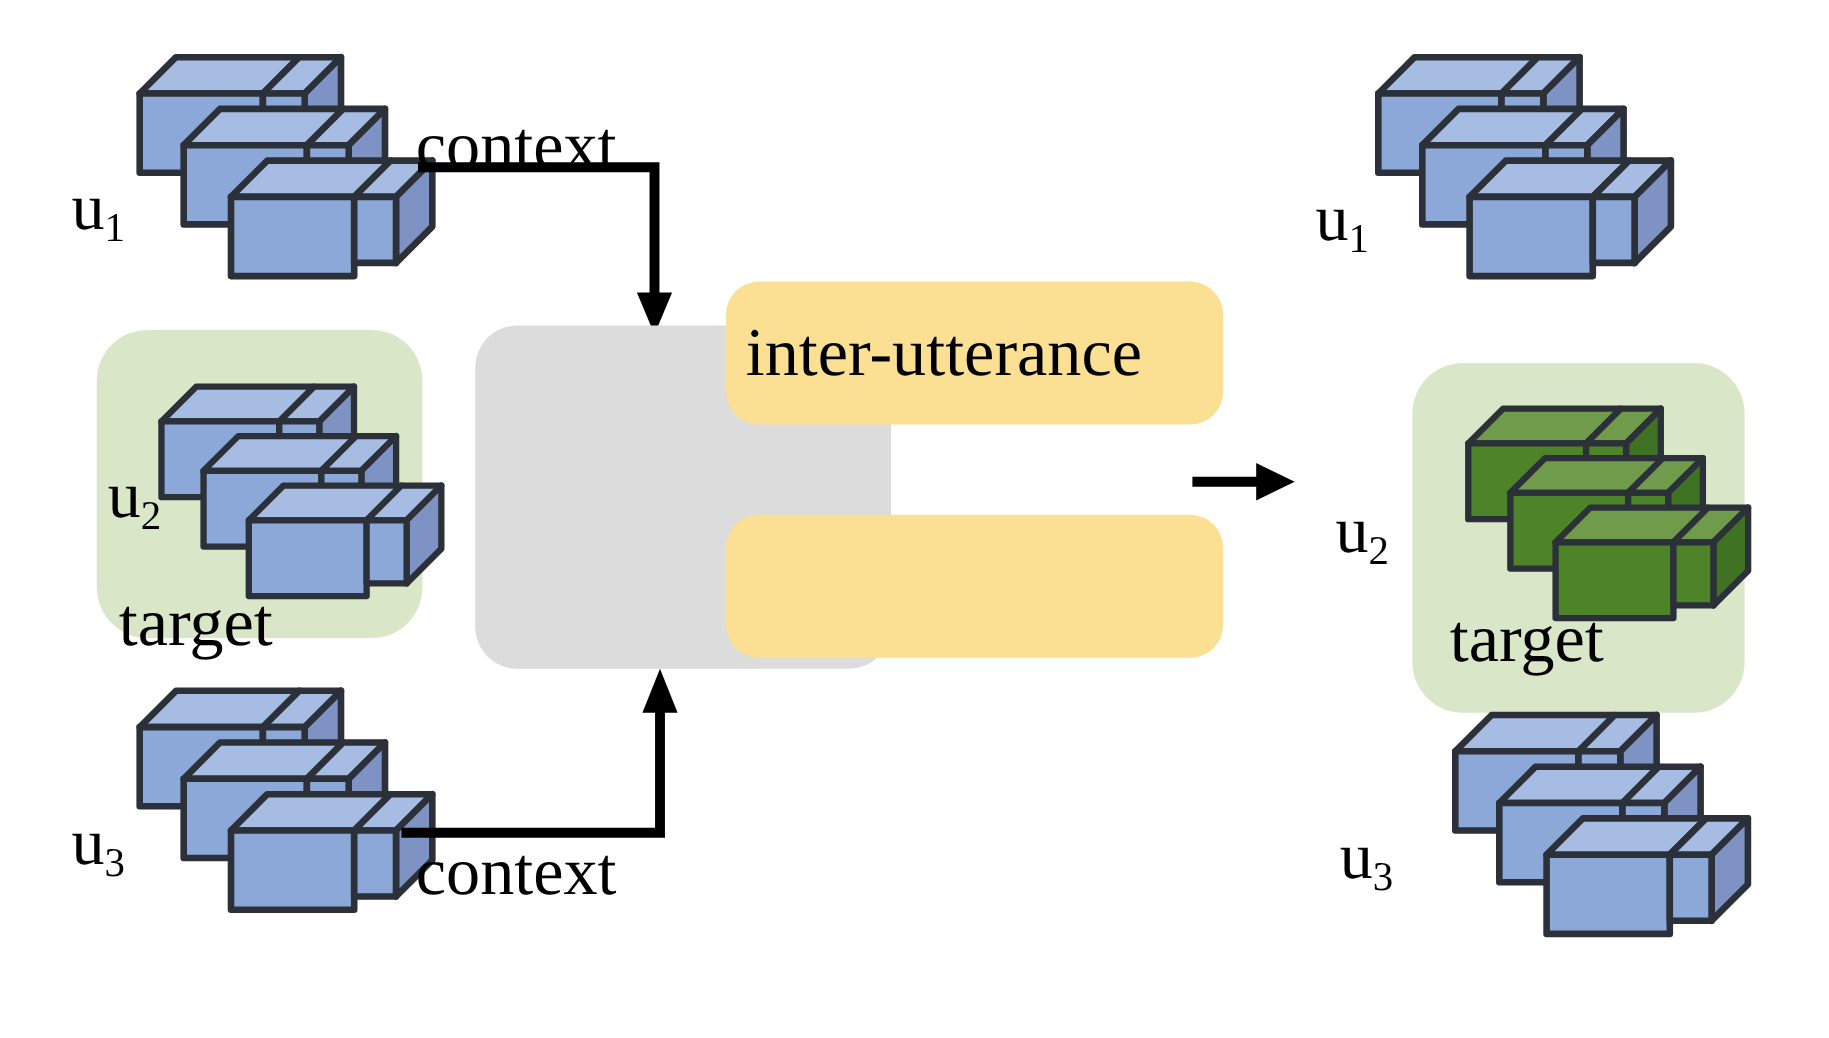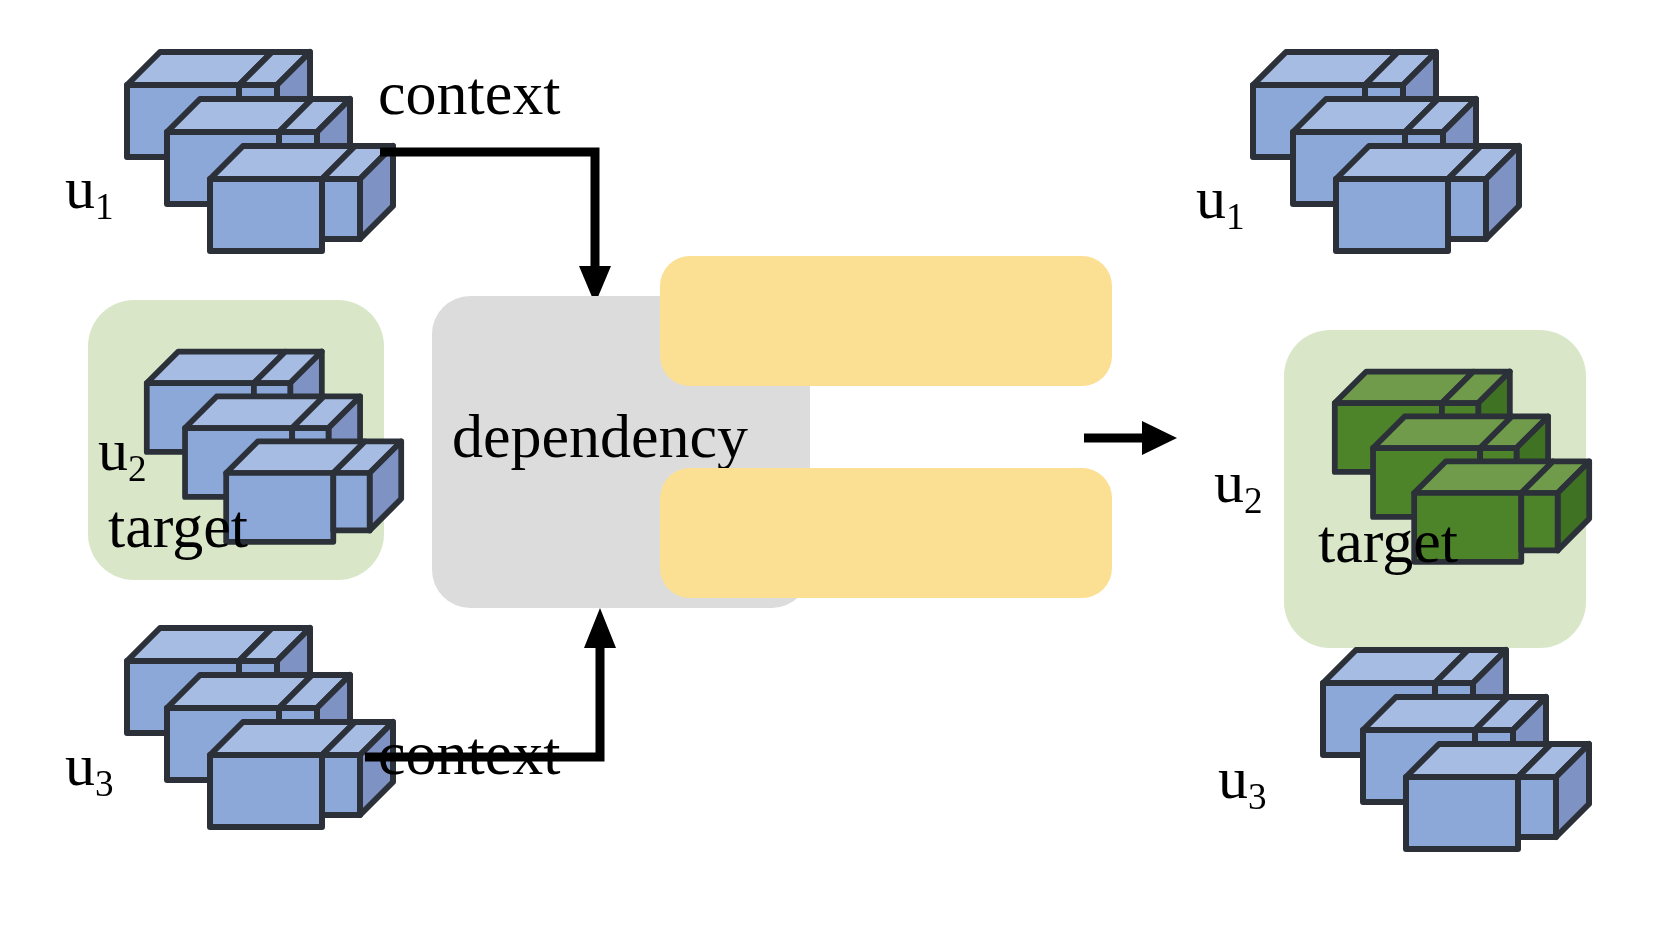--- a/index.html
+++ b/index.html
@@ -7,21 +7,21 @@
   #stage{position:relative;width:1663px;height:944px;background:#ffffff;overflow:hidden;}
 
   .panel{position:absolute;border-radius:46px;}
   .panel-green{background:#d9e7c8;}
   .panel-gray{background:#dcdcdc;border-radius:38px;}
   .panel-yellow{background:#fbdf93;border-radius:30px;}
 
   .lbl{position:absolute;color:#000;white-space:nowrap;line-height:1;}
   .lbl-u{font-size:60px;}
   .lbl-u sub{font-size:0.62em;vertical-align:-0.30em;}
-  .lbl-word{font-size:62px;}
+  .lbl-word{font-size:62px;margin-top:40px;}
   .lbl-box{font-size:62px;}
 
   .blockwrap{position:absolute;}
   .blockwrap svg{display:block;overflow:visible;}
 
   .connector{position:absolute;}
   .connector svg{display:block;overflow:visible;}
 </style>
 </head>
 <body>
@@ -130,23 +130,23 @@
 
   <div class="connector" style="left:362px;top:600px;">
     <svg width="250" height="170" viewBox="0 0 250 170">
       <path d="M3,157 L238,157 L238,42" fill="none" stroke="#000000" stroke-width="9"></path>
       <polygon points="238,8 222,48 254,48" fill="#000000"></polygon>
     </svg>
   </div>
   <div class="lbl lbl-word" style="left:378px;top:722px;">context</div>
 
   <div class="panel panel-gray" style="left:432px;top:296px;width:378px;height:312px;"></div>
-  <div class="lbl lbl-box" style="left:452px;top:405px;">dependency</div>
 
   <div class="panel panel-yellow" style="left:660px;top:256px;width:452px;height:130px;"></div>
+  <div class="lbl lbl-box" style="left:678px;top:290px;">inter-utterance</div>
 
   <div class="panel panel-yellow" style="left:660px;top:468px;width:452px;height:130px;"></div>
 
   <div class="connector" style="left:1082px;top:418px;">
     <svg width="100" height="40" viewBox="0 0 100 40">
       <path d="M2,20 L66,20" fill="none" stroke="#000000" stroke-width="9"></path>
       <polygon points="95,20 60,3 60,37" fill="#000000"></polygon>
     </svg>
   </div>
 

